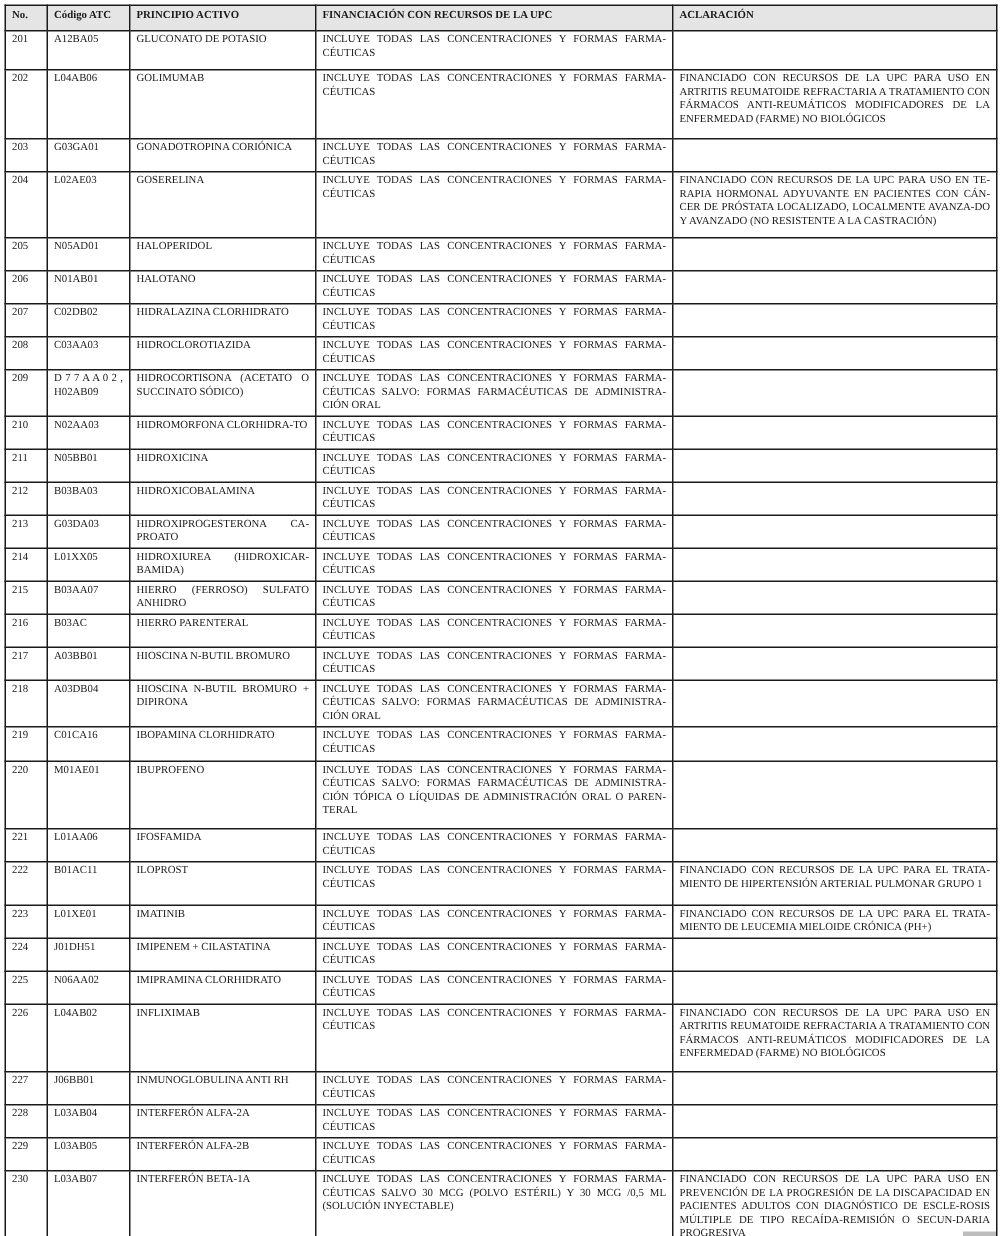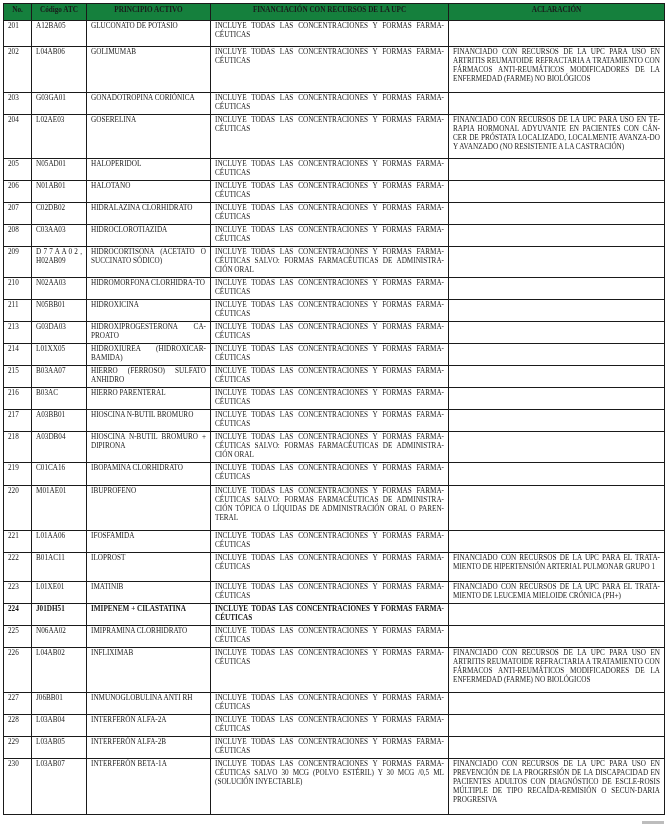--- a/index.html
+++ b/index.html
@@ -15,23 +15,23 @@
     color: #1a1a1a;
   }
   table.atc th, table.atc td {
     border: 1px solid #1a1a1a;
     padding: 1px 4px 2px 4px;
     vertical-align: top;
     text-align: left;
     overflow: hidden;
   }
   table.atc thead th {
-    background: #15803d;
+    background: #e5e5e5;
     font-weight: bold;
-    text-align: center;
+    text-align: left;
     height: 12px;
     padding-top: 2px;
     font-size: 7.2px;
   }
   table.atc td.just { text-align: justify; text-align-last: left; }
   col.c-no { width: 28px; }
   col.c-atc { width: 55px; }
   col.c-pa { width: 124px; }
   col.c-fin { width: 238px; }
   col.c-acl { width: 216px; }
@@ -131,20 +131,27 @@
           <td class="just">INCLUYE TODAS LAS CONCENTRACIONES Y FORMAS FARMA-CÉUTICAS</td>
           <td class="just"></td>
         </tr>
         <tr style="height: 21px;">
           <td>211</td>
           <td class="just">N05BB01</td>
           <td class="just">HIDROXICINA</td>
           <td class="just">INCLUYE TODAS LAS CONCENTRACIONES Y FORMAS FARMA-CÉUTICAS</td>
           <td class="just"></td>
         </tr>
+        <tr style="height: 21px;">
+          <td>212</td>
+          <td class="just">B03BA03</td>
+          <td class="just">HIDROXICOBALAMINA</td>
+          <td class="just">INCLUYE TODAS LAS CONCENTRACIONES Y FORMAS FARMA-CÉUTICAS</td>
+          <td class="just"></td>
+        </tr>
         <tr style="height: 22px;">
           <td>213</td>
           <td class="just">G03DA03</td>
           <td class="just">HIDROXIPROGESTERONA CA-PROATO</td>
           <td class="just">INCLUYE TODAS LAS CONCENTRACIONES Y FORMAS FARMA-CÉUTICAS</td>
           <td class="just"></td>
         </tr>
         <tr style="height: 22px;">
           <td>214</td>
           <td class="just">L01XX05</td>
@@ -208,21 +215,21 @@
           <td class="just">INCLUYE TODAS LAS CONCENTRACIONES Y FORMAS FARMA-CÉUTICAS</td>
           <td class="just">FINANCIADO CON RECURSOS DE LA UPC PARA EL TRATA-MIENTO DE HIPERTENSIÓN ARTERIAL PULMONAR GRUPO 1</td>
         </tr>
         <tr style="height: 22px;">
           <td>223</td>
           <td class="just">L01XE01</td>
           <td class="just">IMATINIB</td>
           <td class="just">INCLUYE TODAS LAS CONCENTRACIONES Y FORMAS FARMA-CÉUTICAS</td>
           <td class="just">FINANCIADO CON RECURSOS DE LA UPC PARA EL TRATA-MIENTO DE LEUCEMIA MIELOIDE CRÓNICA (PH+)</td>
         </tr>
-        <tr style="height: 21px; font-weight: bold;">
+        <tr style="height: 21px;">
           <td>224</td>
           <td class="just">J01DH51</td>
           <td class="just">IMIPENEM + CILASTATINA</td>
           <td class="just">INCLUYE TODAS LAS CONCENTRACIONES Y FORMAS FARMA-CÉUTICAS</td>
           <td class="just"></td>
         </tr>
         <tr style="height: 22px;">
           <td>225</td>
           <td class="just">N06AA02</td>
           <td class="just">IMIPRAMINA CLORHIDRATO</td>

